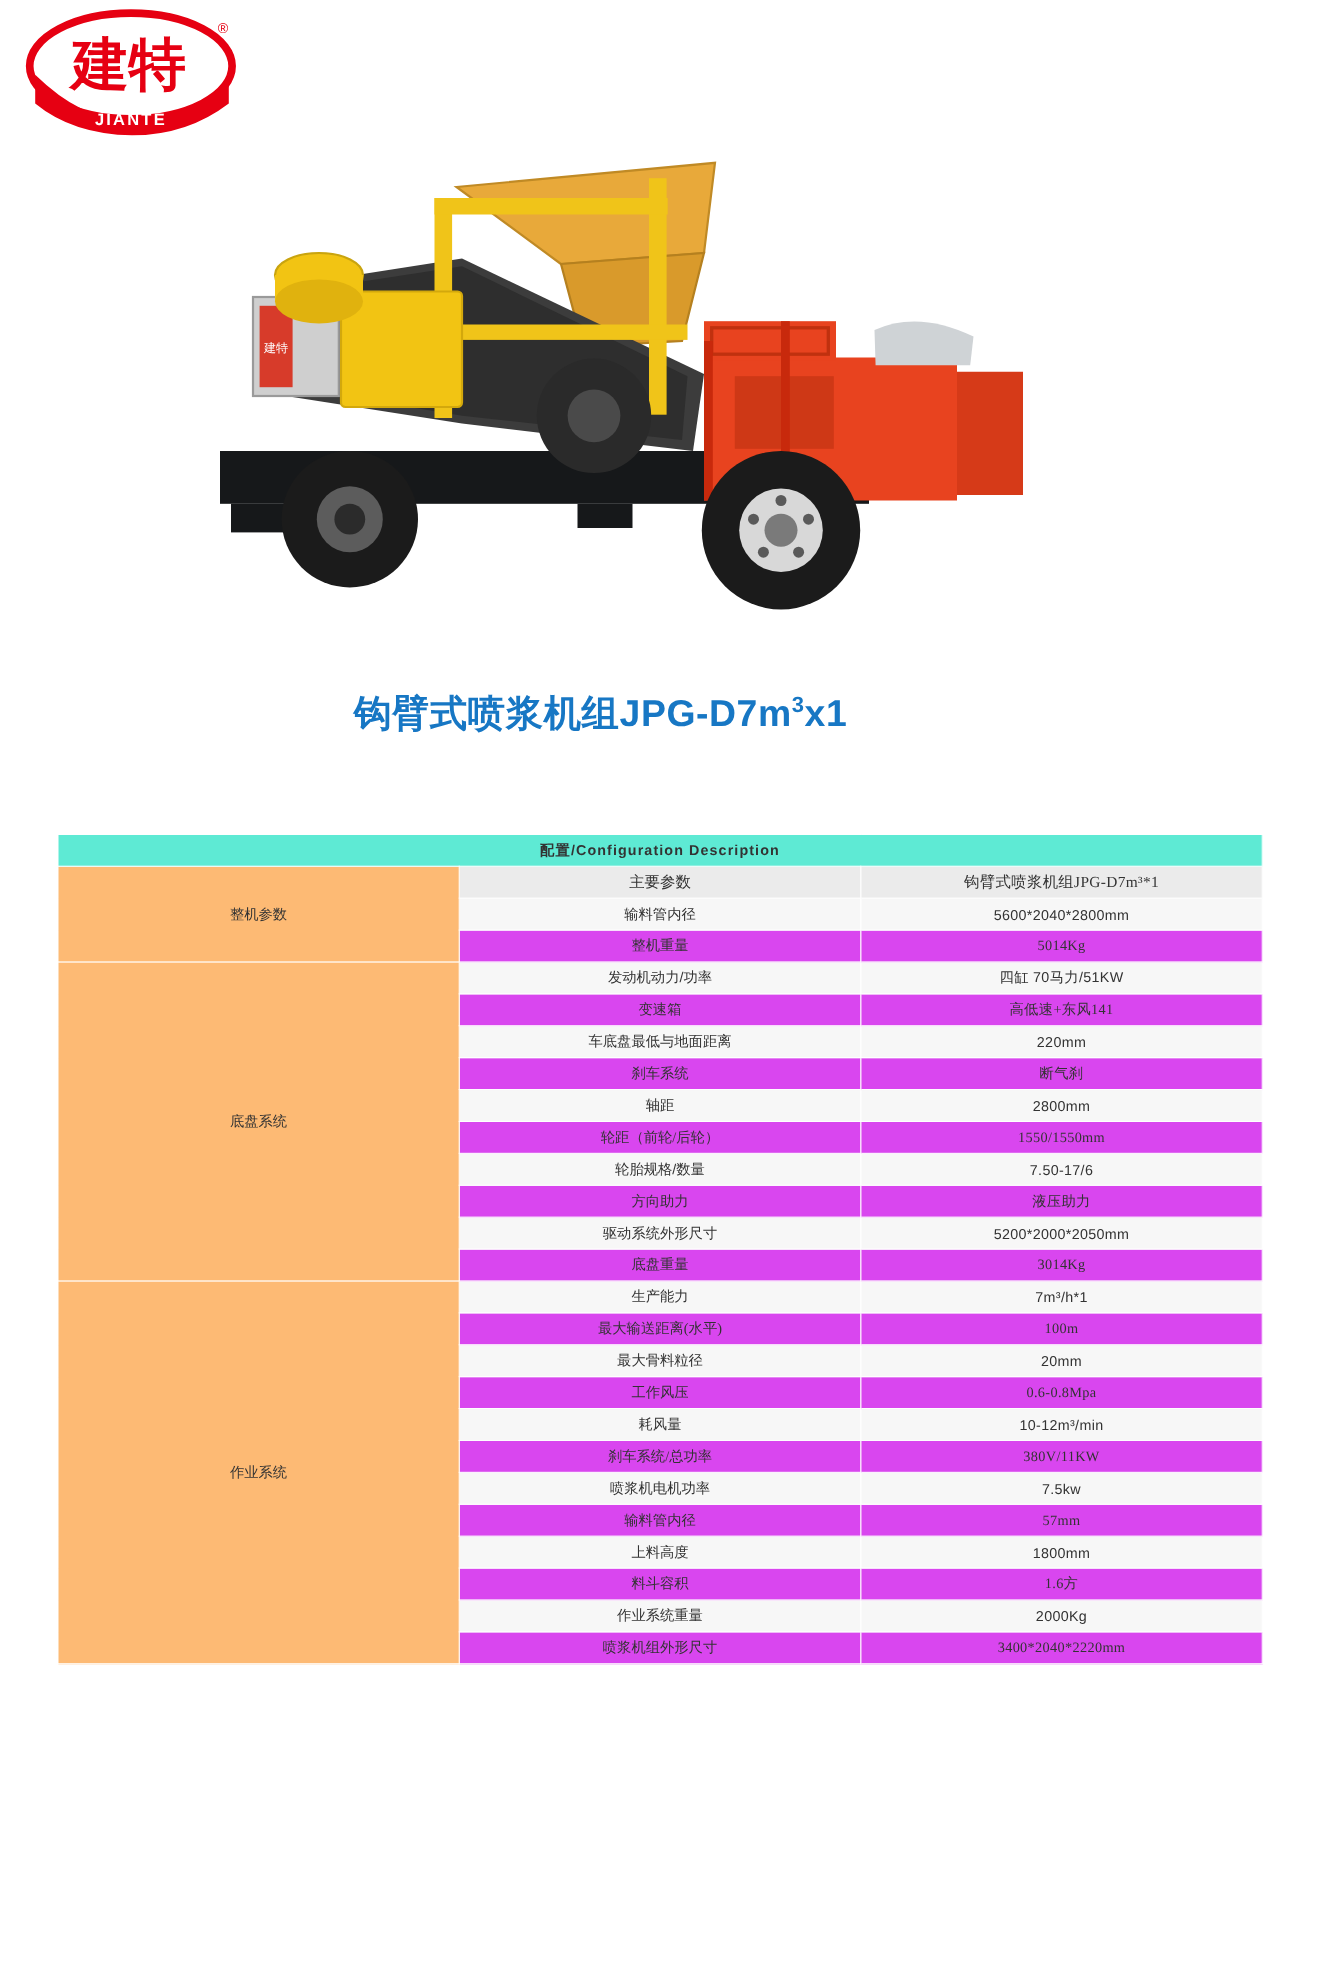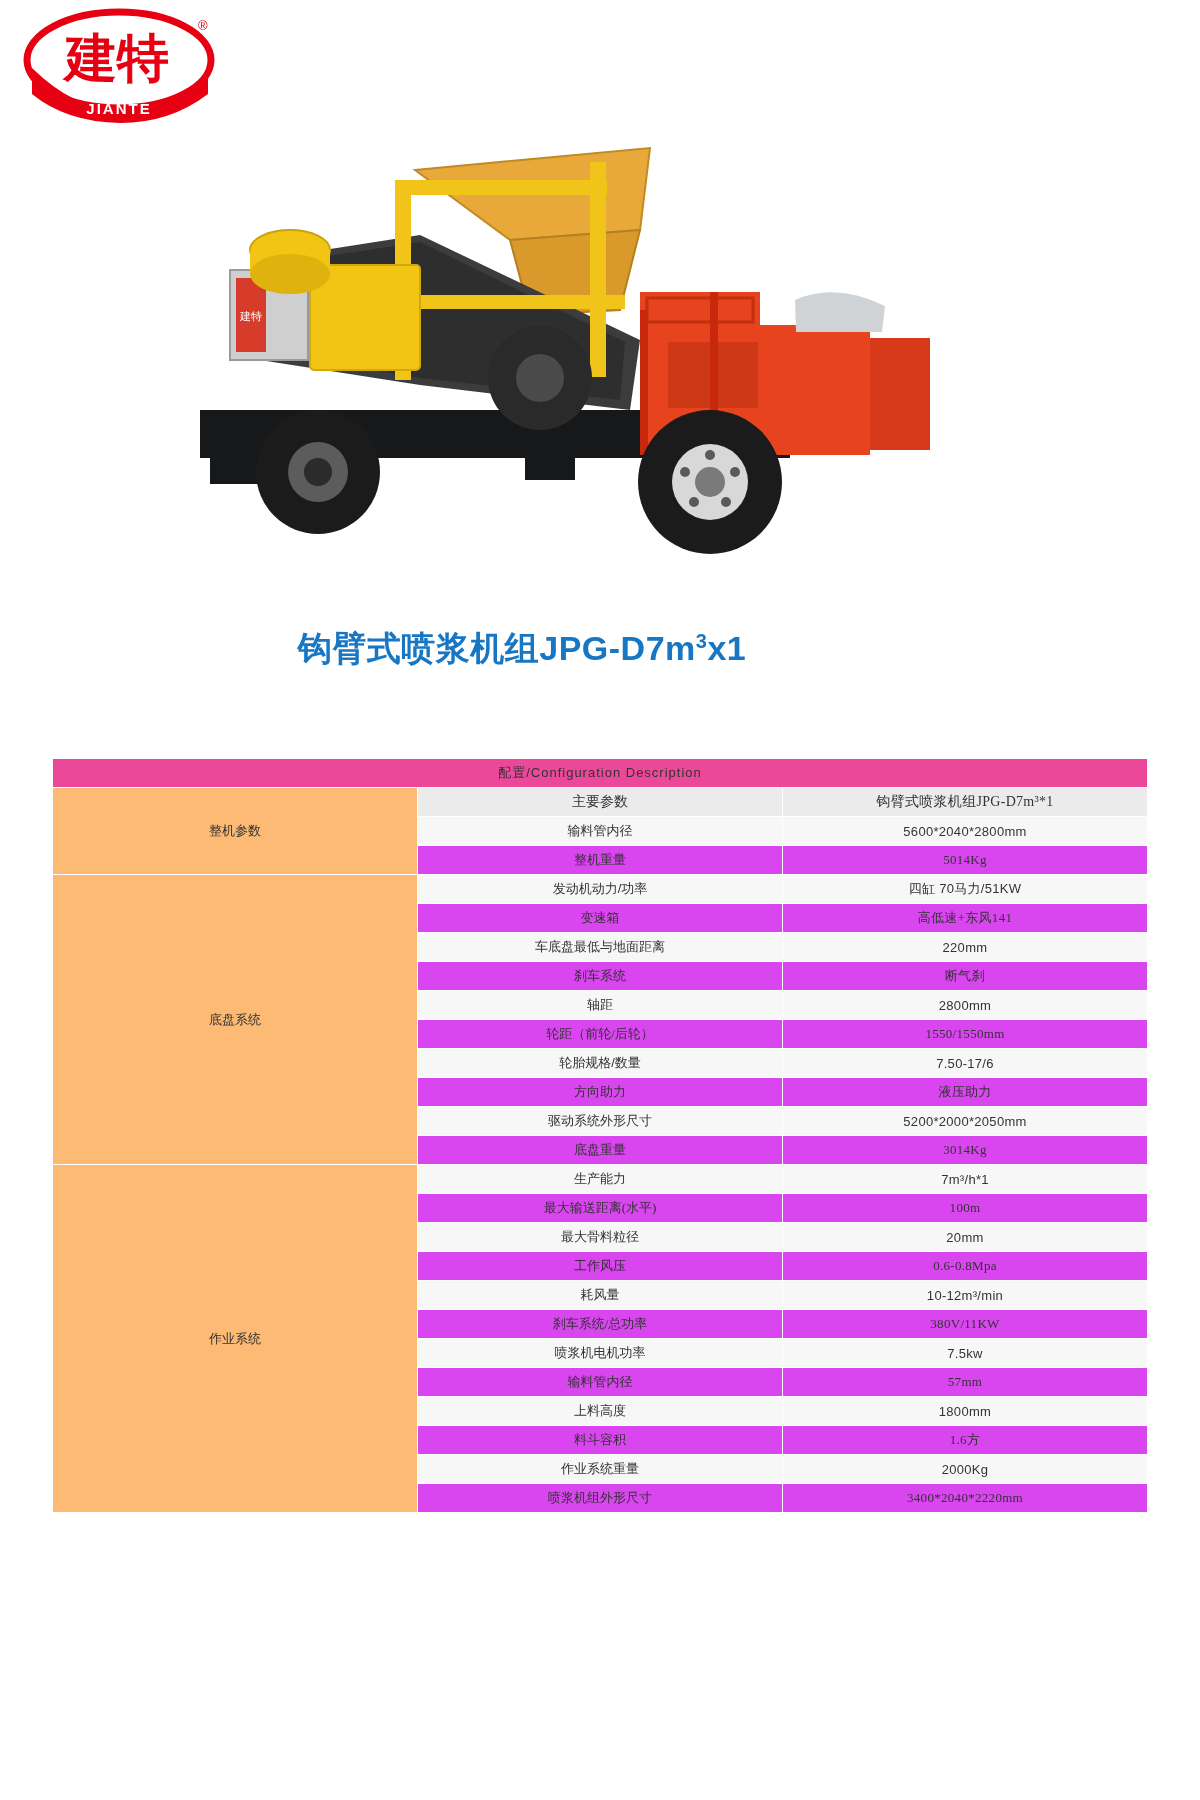--- a/index.html
+++ b/index.html
@@ -39,20 +39,21 @@
     position: absolute;
     top: 626px;
     left: 0;
     width: 1044px;
     text-align: center;
     font-size: 34px;
     font-weight: bold;
     color: #1777c4;
     letter-spacing: 0.5px;
     font-family: "Liberation Sans", sans-serif;
+    padding-left: 24px;
   }
   .product-title sup {
     font-size: 20px;
     vertical-align: super;
   }
 
   
   .spec-wrap {
     position: absolute;
     left: 52px;
@@ -67,27 +68,27 @@
   table.spec td {
     border: 1px solid #ffffff;
     font-size: 13px;
     color: #333333;
     text-align: center;
     height: 28px;
     padding: 0 4px;
     font-family: "Liberation Sans", sans-serif;
   }
   .hdr td {
-    background: #ec4899;
+    background: #5eead4;
     color: #ffffff;
     font-size: 15px;
     height: 36px;
     letter-spacing: 1px;
     font-family: "Liberation Serif", serif;
-    font-weight: normal;
+    font-weight: bold;
   }
   .cat {
     background: #fdba74;
     font-size: 14px;
     color: #333;
     width: 102px;
   }
   .rowlabel { width: 360px; }
   .rowodd .rowlabel, .rowodd .rowvalue { background: #f7f7f7; }
   .roweven .rowlabel, .roweven .rowvalue { background: #d946ef; font-family: Liberation Serif, serif; }

